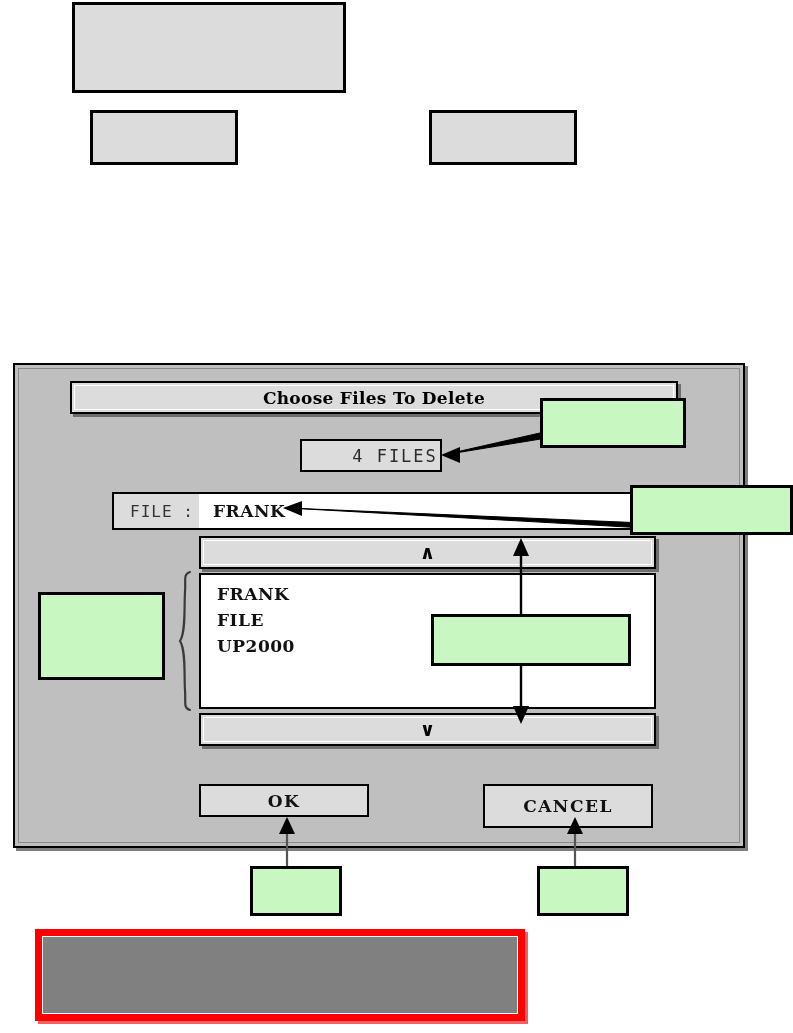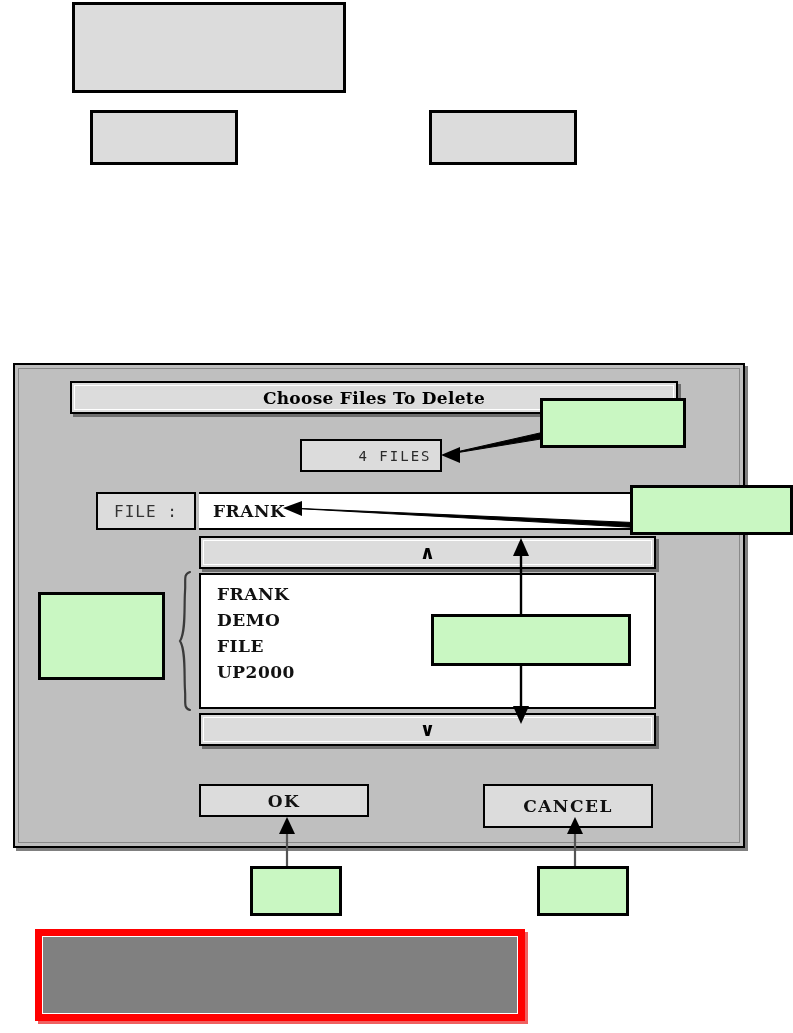--- a/index.html
+++ b/index.html
@@ -76,21 +76,21 @@
   .count-badge {
     background: #dcdcdc;
     border: 2px solid #000000;
     display: flex;
     align-items: center;
     justify-content: center;
     z-index: 10;
   }
   .count-text {
     font-family: "DejaVu Sans Mono", monospace;
-    font-size: 14px;
+    font-size: 17px;
     color: #2b2b2b;
     letter-spacing: 2px;
     margin-left: 48px;
   }
 
   
   .file-label {
     background: #dcdcdc;
     border: 2px solid #000000;
     display: flex;
@@ -222,37 +222,36 @@
 
 <div class="abs titlebar" style="left:70px; top:381px; width:608px; height:33px;">
   <div class="titlebar-inner"></div>
   <span class="title-text">Choose Files To Delete</span>
 </div>
 
 <div class="abs count-badge" style="left:300px; top:439px; width:142px; height:33px;">
   <span class="count-text">4  FILES</span>
 </div>
 
-<div class="abs file-label" style="left:96px; top:492px; width:100px; height:38px;">
+<div class="abs file-label" style="left:112px; top:492px; width:100px; height:38px;">
   <span class="file-label-text">FILE :</span>
 </div>
 
 <div class="abs file-value" style="left:199px; top:492px; width:458px; height:38px;">
   <span class="file-value-text">FRANK</span>
 </div>
 
 <div class="abs scroll-btn" style="left:199px; top:536px; width:457px; height:33px;">
   <div class="scroll-btn-inner"></div>
   <span class="scroll-glyph">∧</span>
 </div>
 
 <div class="abs listbox" style="left:199px; top:573px; width:457px; height:136px;">
   <div class="list-items-wrap">
     <div class="list-item">FRANK</div>
-    <div class="list-item">DEMO</div>
     <div class="list-item">FILE</div>
     <div class="list-item">UP2000</div>
   </div>
 </div>
 
 <div class="abs scroll-btn" style="left:199px; top:713px; width:457px; height:33px;">
   <div class="scroll-btn-inner"></div>
   <span class="scroll-glyph">∨</span>
 </div>
 

